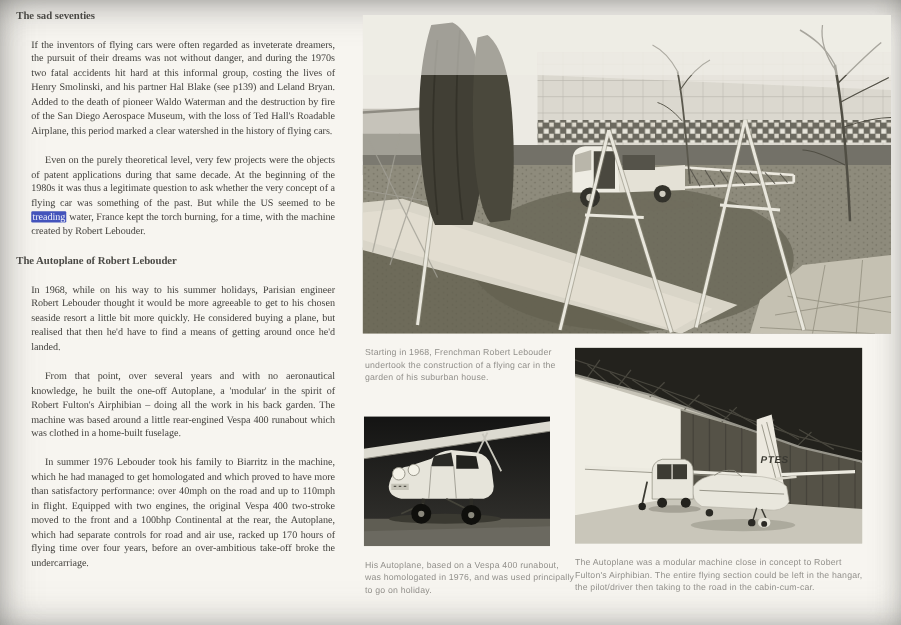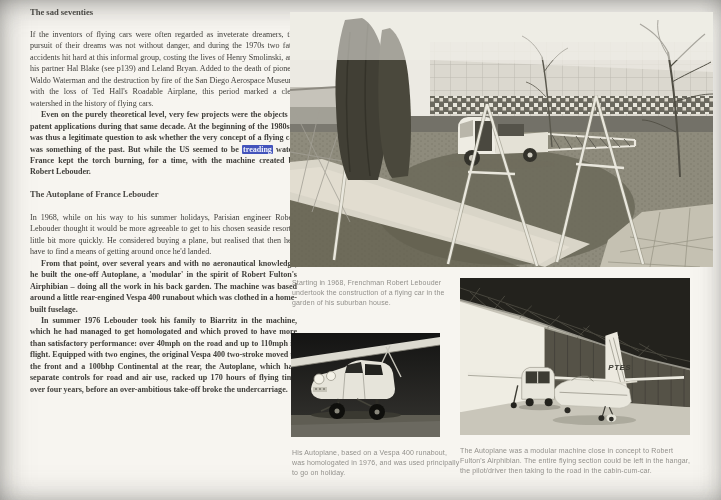--- a/index.html
+++ b/index.html
@@ -7,47 +7,47 @@
     position:relative;width:721px;height:500px;overflow:hidden;
     background:#f7f5f0;
     box-shadow:
       inset 0 16px 34px -20px rgba(88,88,86,.75),
       inset 18px 0 36px -24px rgba(88,88,86,.6),
       inset -14px 0 30px -22px rgba(120,120,116,.5),
       inset 0 -16px 32px -20px rgba(105,105,102,.55);
     font-family:"Liberation Serif", serif;
   }
   .textcol{
-    position:absolute;left:30px;top:7px;width:267px;
+    position:absolute;left:13px;top:7px;width:267px;
     font-size:8.1px;line-height:11.45px;color:#403f3b;
     text-align:justify;letter-spacing:-0.03px;
   }
-  .textcol p{margin:0;}
-  .indent{text-indent:11px;font-weight:bold;}
+  .textcol p{margin:12px;}
+  .indent{text-indent:11px;}
   .sechead{font-weight:bold;font-size:8.6px;line-height:11px;color:#4b4a46;margin:0 0 11px;}
   .sechead.second{margin:11px 0 12px;}
   .hl{background:#4353bb;color:#eef0fb;padding:0 1px;border-radius:1px;}
   .photo{position:absolute;overflow:hidden;}
   .photo svg{display:block;width:100%;height:100%;}
   .cap{
     position:absolute;
     font-family:"Liberation Sans", sans-serif;
     font-size:7px;line-height:10px;color:#92908b;letter-spacing:.15px;
   }
 </style>
 </head>
 <body>
 
 <div class="scan">
 
   <div class="textcol">
     <h2 class="sechead">The sad seventies</h2>
     <p>If the inventors of flying cars were often regarded as inveterate dreamers, the pursuit of their dreams was not without danger, and during the 1970s two fatal accidents hit hard at this informal group, costing the lives of Henry Smolinski, and his partner Hal Blake (see p139) and Leland Bryan. Added to the death of pioneer Waldo Waterman and the destruction by fire of the San Diego Aerospace Museum, with the loss of Ted Hall's Roadable Airplane, this period marked a clear watershed in the history of flying cars.</p>
     <p class="indent"><span>Even on the purely theoretical level, very few projects were the objects of patent applications during that same decade. At the beginning of the 1980s it was thus a legitimate question to ask whether the very concept of a flying car was something of the past. But while the US seemed to be </span><span class="hl">treading</span><span> water, France kept the torch burning, for a time, with the machine created by Robert Lebouder.</span></p>
-    <h2 class="sechead second">The Autoplane of France Lebouder</h2>
+    <h2 class="sechead second">The Autoplane of Robert Lebouder</h2>
     <p>In 1968, while on his way to his summer holidays, Parisian engineer Robert Lebouder thought it would be more agreeable to get to his chosen seaside resort a little bit more quickly. He considered buying a plane, but realised that then he'd have to find a means of getting around once he'd landed.</p>
     <p class="indent">From that point, over several years and with no aeronautical knowledge, he built the one-off Autoplane, a 'modular' in the spirit of Robert Fulton's Airphibian – doing all the work in his back garden. The machine was based around a little rear-engined Vespa 400 runabout which was clothed in a home-built fuselage.</p>
     <p class="indent">In summer 1976 Lebouder took his family to Biarritz in the machine, which he had managed to get homologated and which proved to have more than satisfactory performance: over 40mph on the road and up to 110mph in flight. Equipped with two engines, the original Vespa 400 two-stroke moved to the front and a 100bhp Continental at the rear, the Autoplane, which had separate controls for road and air use, racked up 170 hours of flying time over four years, before an over-ambitious take-off broke the undercarriage.</p>
   </div>
 
   <div class="photo" style="left:290px;top:12px;width:423px;height:255px;">
     <svg viewBox="0 0 423 255" preserveAspectRatio="none">
       <defs>
         <pattern id="chk" width="9" height="9" patternUnits="userSpaceOnUse">
           <rect width="9" height="9" fill="#6b695f"></rect>

